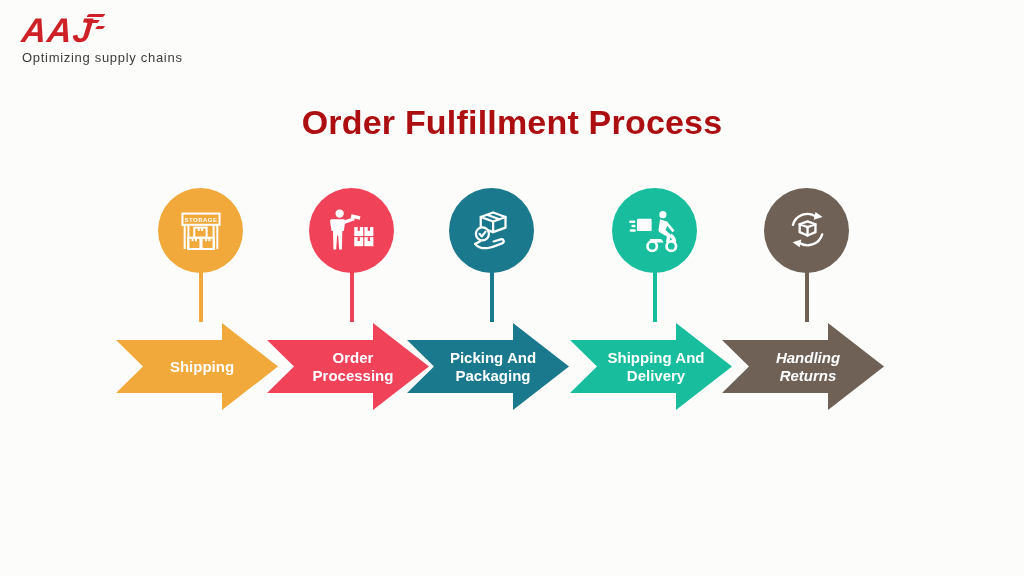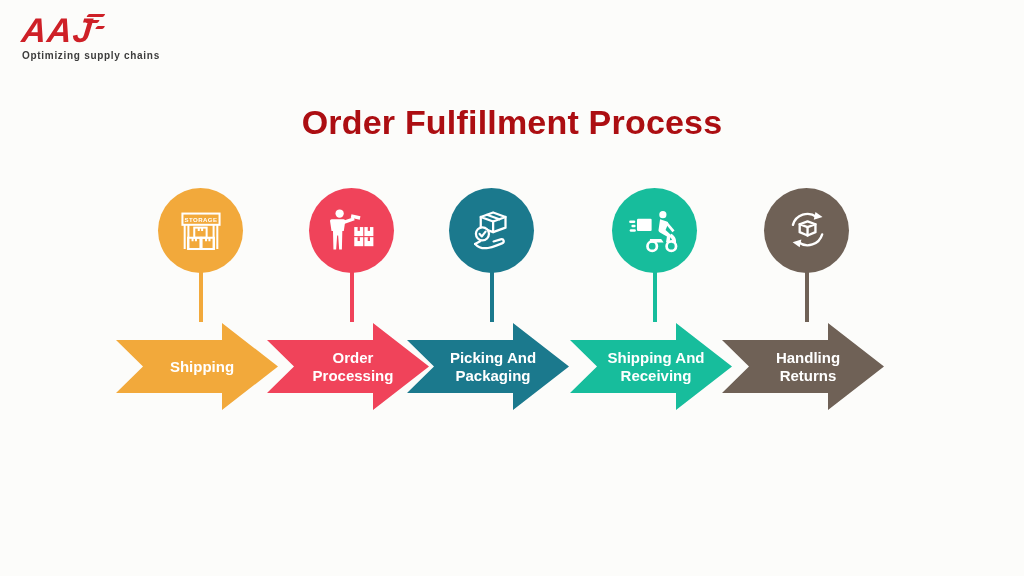--- a/index.html
+++ b/index.html
@@ -9,29 +9,29 @@
 
   
   .logo { position:absolute; left:22px; top:13px; }
   .logo-text { position:relative; display:inline-block; font-style:italic; font-weight:900;
                font-size:34px; line-height:1; letter-spacing:1px; transform:skewX(-6deg); }
   .speed-lines span { position:absolute; background:currentColor; height:2.6px;
                       transform:skewX(-34deg); border-radius:1px; }
   .speed-lines .sl1 { width:17px; right:-10px; top:1px; }
   .speed-lines .sl2 { width:12px; right:-5px;  top:7px; }
   .speed-lines .sl3 { width:8px;  right:-11px; top:13px; }
-  .logo-tagline { margin-top:3px; font-size:10px; letter-spacing:0.7px; font-weight:bold; }
+  .logo-tagline { margin-top:3px; font-size:13px; letter-spacing:0.7px; font-weight:normal; }
 
   
   .title { position:absolute; top:103px; left:0; width:1024px; text-align:center;
            font-size:34px; font-weight:bold; letter-spacing:0.2px; }
 
   
   .step { position:absolute; top:188px; width:162px; height:222px; }
-  .s1 { left:116px; } .s2 { left:267px; } .s3 { left:407px; } .s4 { left:570px; } .s5 { left:722px; }
+  .s1 { left:116px; } .s2 { left:267px; } .s3 { left:407px; } .s4 { left:570px; } .s5 { left:722px;font-style:italic; }
 
   .circle { position:absolute; left:42px; top:0; width:85px; height:85px; border-radius:50%;
             display:flex; align-items:center; justify-content:center; }
   .circle svg { width:54px; height:54px; display:block; }
 
   .stem { position:absolute; left:83px; top:84px; width:3.5px; height:50px; }
 
   .arrow { position:absolute; left:0; top:135px; width:162px; height:87px;
            display:flex; align-items:center; justify-content:center;
            clip-path:polygon(0 19.5%, 106px 19.5%, 106px 0%, 100% 50%, 106px 100%, 106px 80.5%, 0 80.5%, 27px 50%); }
@@ -138,21 +138,21 @@
           <path d="M38.5 26.5 c3 1.6 4.6 4.6 4.2 8.1 l-3.1 .2 c0 -2.6 -1 -4.6 -2.9 -5.9 z"></path>
         </g>
         <g fill="none" stroke="#fff" stroke-width="2.4">
           <circle cx="21.5" cy="37.5" r="4.2"></circle>
           <circle cx="38.5" cy="37.5" r="4.2"></circle>
         </g>
       </svg>
     </div>
     <div class="stem" style="background-color: rgb(23, 189, 156); --c: #17BD9C;"></div>
     <div class="arrow" style="background-color: rgb(23, 189, 156); --c: #17BD9C;">
-      <span class="arrow-label">Shipping And Receiving</span>
+      <span class="arrow-label">Shipping And Delivery</span>
     </div>
   </div>
 
   <div class="step s5">
     <div class="circle" style="background-color: rgb(111, 97, 86); --c: #6F6156;">
       <svg viewBox="0 0 48 48" fill="none" stroke="#fff" stroke-width="2.1" stroke-linecap="round" stroke-linejoin="round">
         <path d="M17.5 18 L24.5 15.4 L31.5 18 L24.5 20.6 Z"></path>
         <path d="M17.5 18 V25 L24.5 28 V20.6"></path>
         <path d="M31.5 18 V25 L24.5 28"></path>
         <path d="M11.5 18.5 A 13.5 13.5 0 0 1 32.5 11.5"></path>

